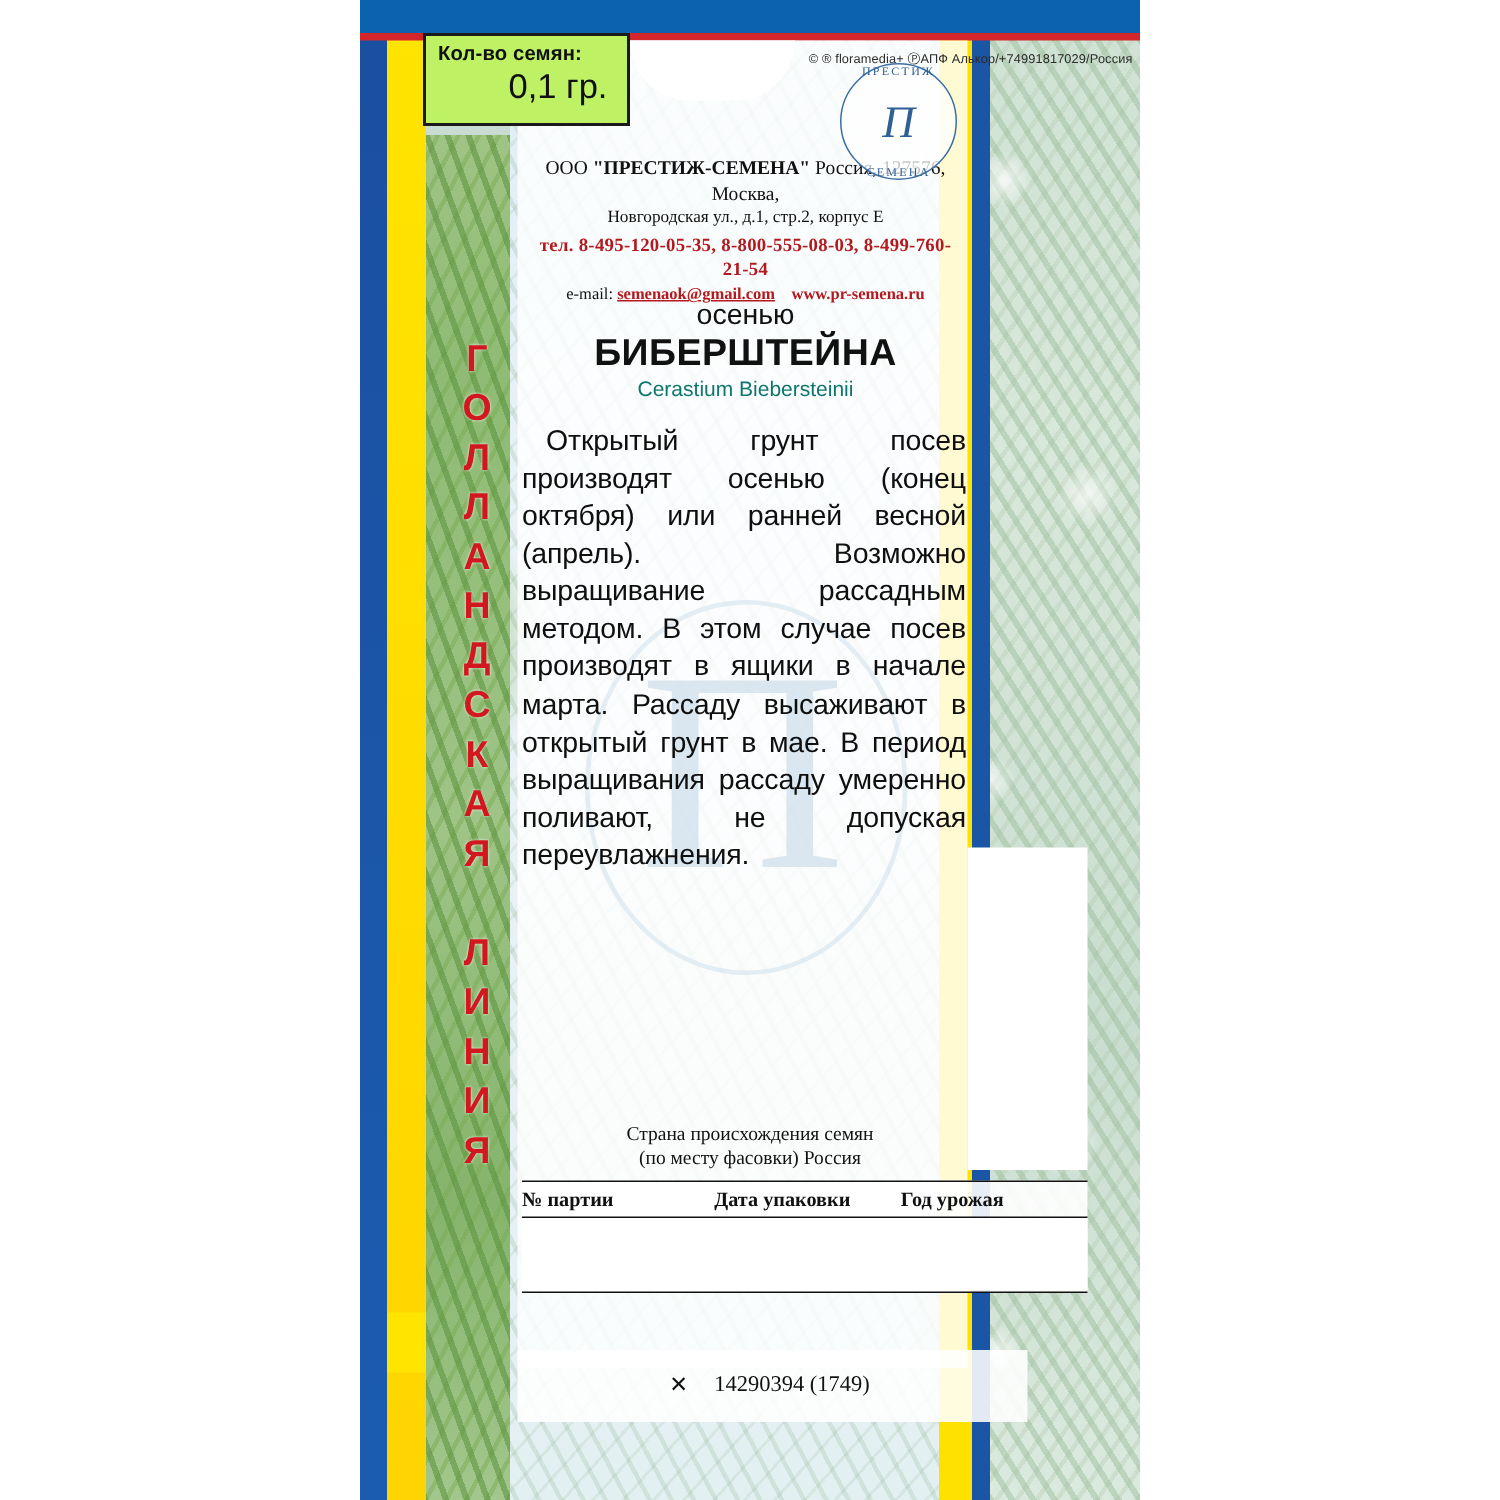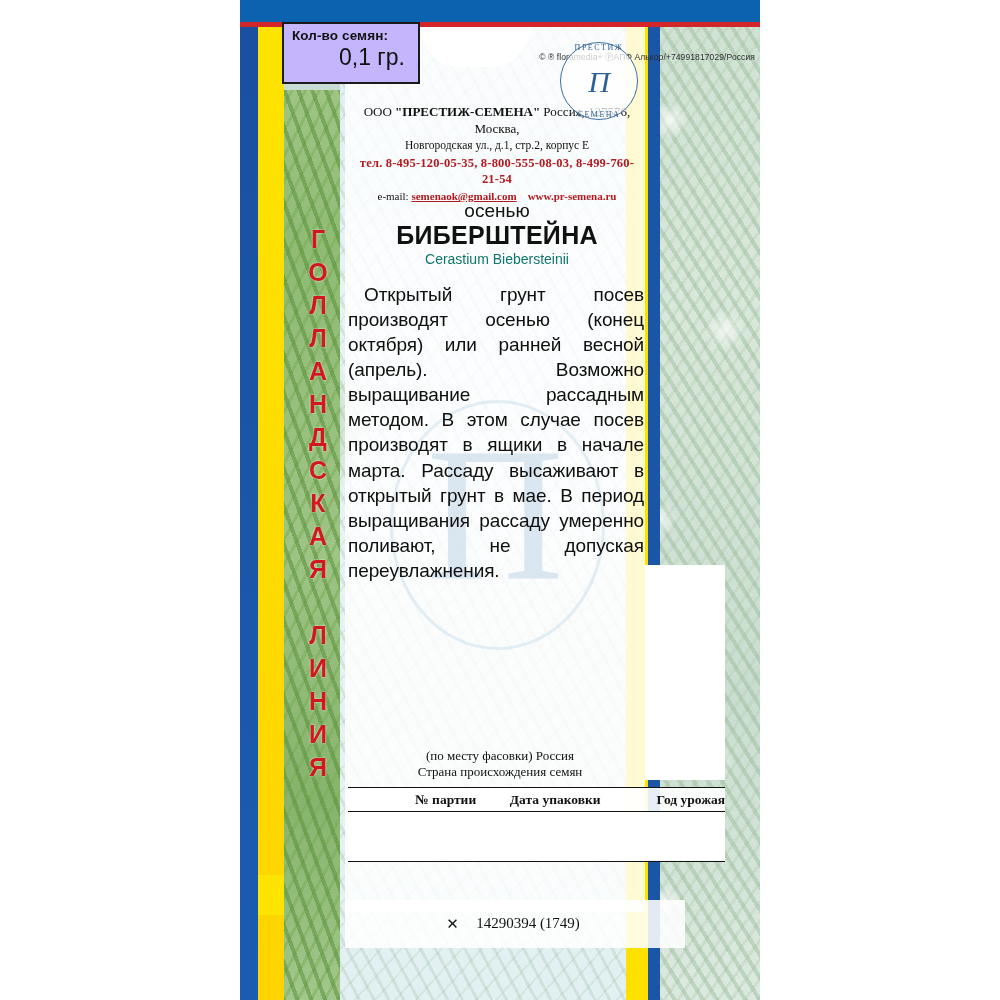--- a/index.html
+++ b/index.html
@@ -152,31 +152,31 @@
     border: 3px solid #d7e6f0;
     border-radius: 50%;
     opacity: .7;
   }
 
   
   .qty-box {
     position: absolute;
     left: 42px; top: 22px;
     width: 138px; height: 62px;
-    background: #c4b5fd;
+    background: #bef264;
     border: 2px solid #1a1a1a;
     padding: 4px 6px 0 8px;
   }
   .qty-label { font-size: 13.5px; color: #111; font-weight: bold; letter-spacing:.1px;}
   .qty-value { font-size: 23px; color: #111; margin-top: 1px; font-weight: 500; margin-left: 47px;}
 
   
   .credits {
     position: absolute;
-    left: 270px; top: 52px;
+    left: 270px; top: 34px;
     width: 245px;
     font-size: 8.5px;
     color: #2b2b2b;
     text-align: right;
     letter-spacing: .1px;
   }
 
   
   .company {
     position: absolute;
@@ -273,21 +273,21 @@
   .batch-head {
     display: flex;
     font-family: "Liberation Serif", serif;
     font-weight: bold;
     font-size: 13.5px;
     color: #111;
     height: 24px;
     align-items: center;
     border-bottom: 1.4px solid #111;
   }
-  .batch-head > div { text-align: right; }
+  .batch-head > div { text-align: left; }
   .bh1 { width: 34%; }
   .bh2 { width: 33%; }
   .bh3 { width: 33%; }
   .batch-body { height: 48px; background: #ffffff; }
 
   
   .bottom-code {
     position: absolute;
     left: 108px; top: 915px;
     width: 330px;
@@ -370,22 +370,22 @@
       <div class="name-small">осенью</div>
       <div class="name-big">БИБЕРШТЕЙНА</div>
       <div class="name-latin">Cerastium Biebersteinii</div>
     </div>
 
     <div class="desc">Открытый грунт посев производят осенью (конец октября) или ранней весной (апрель). Возможно выращивание рассадным методом. В этом случае посев производят в ящики в начале марта. Рассаду высаживают в открытый грунт в мае. В период выращивания рассаду умеренно поливают, не допуская переувлажнения.</div>
 
     <div class="white-sticker"></div>
 
     <div class="origin">
+      <div>Страна происхождения семян</div>
       <div>(по месту фасовки) Россия</div>
-      <div>Страна происхождения семян</div>
     </div>
 
     <div class="batch-table">
       <div class="batch-head">
         <div class="bh1">№ партии</div>
         <div class="bh2">Дата упаковки</div>
         <div class="bh3">Год урожая</div>
       </div>
       <div class="batch-body"></div>
     </div>

